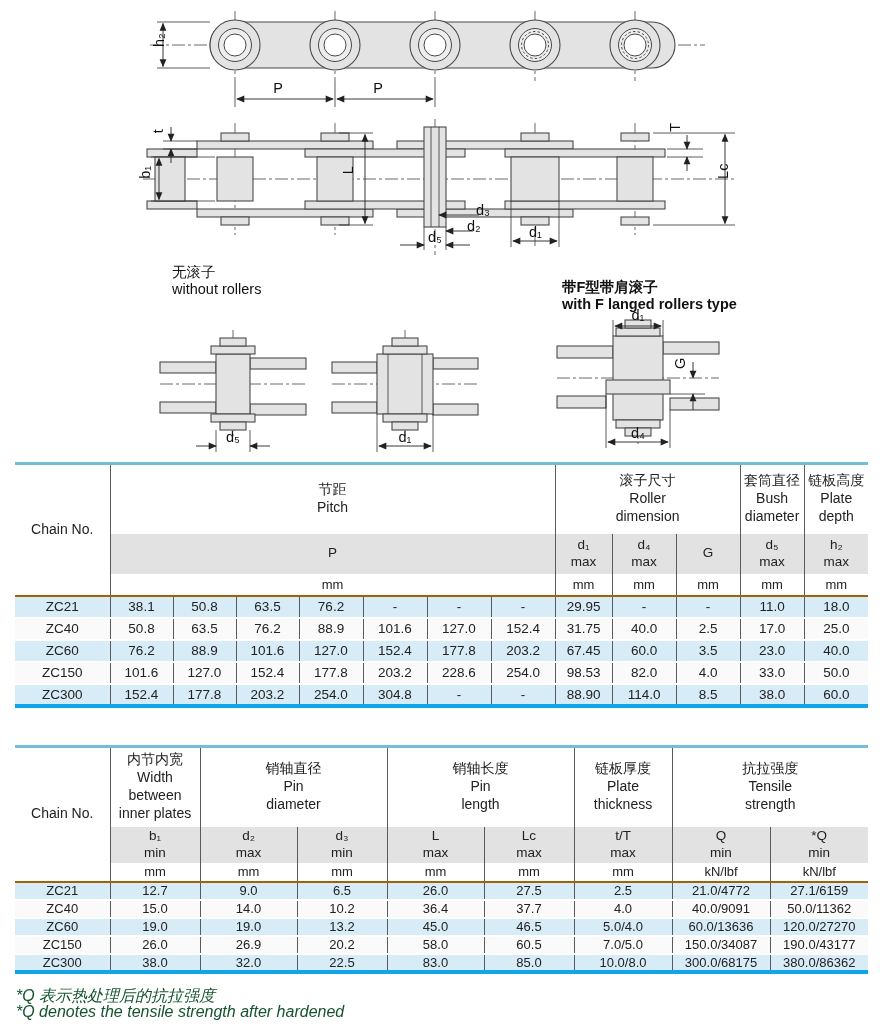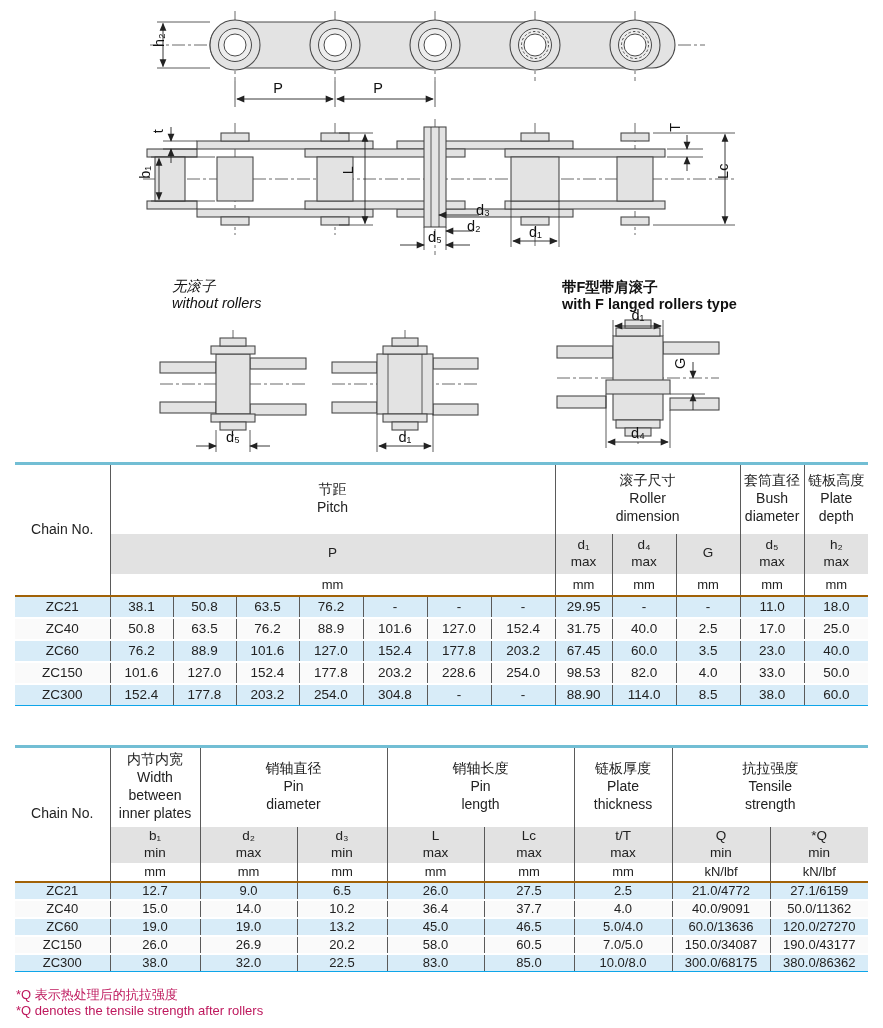--- a/index.html
+++ b/index.html
@@ -25,27 +25,27 @@
   .dtable th, .dtable td { font-weight:normal; text-align:center; vertical-align:middle; padding:0; }
   .vl { border-left:1px solid #5a5a5a; }
   .grp  { font-size:14px; line-height:1.28; white-space:pre-line; background:#fff; }
   .sub  { background:#e2e2e2; font-size:13.5px; line-height:1.25; white-space:pre-line; }
   .unit { font-size:13px; background:#fff; }
   .hend { border-bottom:2px solid #a16207; }
   .dtable tbody td { font-size:13.5px; }
   .dtable tbody tr:nth-child(odd)  { background:#d8ecf8; }
   .dtable tbody tr:nth-child(even) { background:#fafafa; }
   .dtable tbody tr + tr td { border-top:2px solid #ffffff; }
-  .dtable tbody tr:last-child td { border-bottom:1px solid #0ea5e9; }
+  .dtable tbody tr:last-child td { border-bottom:4px solid #0ea5e9; }
   #t1 thead tr.r1 { height:70px; } #t1 thead tr.r2 { height:40px; } #t1 thead tr.r3 { height:22px; }
   #t1 tbody tr { height:22px; }
   #t2 thead tr.r1 { height:80px; } #t2 thead tr.r2 { height:36px; } #t2 thead tr.r3 { height:19px; }
   #t2 tbody tr { height:18px; }
   #t2 tbody td { font-size:13px; }
-  .foot { position:absolute; left:16px; font-size:13px; color:#be185d; white-space:nowrap; }
+  .foot { position:absolute; left:16px; font-size:16px; color:#14532d; white-space:nowrap;font-style:italic; }
 </style>
 </head>
 <body>
 
 <div class="canvas">
 
   <div class="fig" style="left:135px; top:5px;">
     <svg width="580" height="112" viewBox="0 0 580 112">
       <defs>
         <marker id="a1" viewBox="0 0 10 10" markerWidth="11" markerHeight="9" refX="9" refY="5" orient="auto-start-reverse">
@@ -184,21 +184,21 @@
   <span class="dlabel rot" style="left:156px; top:124px;">t</span>
   <span class="dlabel rot" style="left:139px; top:165px;">b₁</span>
   <span class="dlabel rot" style="left:344px; top:163px;">L</span>
   <span class="dlabel rot" style="left:671px; top:120px;">T</span>
   <span class="dlabel rot" style="left:716px; top:164px;">Lc</span>
   <span class="dlabel" style="left:476px; top:203px;">d₃</span>
   <span class="dlabel" style="left:467px; top:219px;">d₂</span>
   <span class="dlabel" style="left:428px; top:230px;">d₅</span>
   <span class="dlabel" style="left:529px; top:225px;">d₁</span>
 
-  <div class="cap" style="left:172px; top:278px;font-style:italic;">
+  <div class="cap" style="left:172px; top:264px;">
     <div>无滚子</div>
     <div>without rollers</div>
   </div>
   <div class="cap" style="left:562px; top:279px;font-weight:bold;">
     <div>带F型带肩滚子</div>
     <div>with F langed rollers type</div>
   </div>
 
   <div class="fig" style="left:158px; top:318px;">
     <svg width="150" height="140" viewBox="0 0 150 140">
@@ -562,15 +562,15 @@
         <td class="vl">83.0</td>
         <td class="vl">85.0</td>
         <td class="vl">10.0/8.0</td>
         <td class="vl">300.0/68175</td>
         <td class="vl">380.0/86362</td>
       </tr>
     </tbody>
   </table>
 
   <div class="foot" style="top:986px;">*Q 表示热处理后的抗拉强度</div>
-  <div class="foot" style="top:1003px;">*Q denotes the tensile strength after rollers</div>
+  <div class="foot" style="top:1003px;">*Q denotes the tensile strength after hardened</div>
 
 </div>
 
 </body></html>

